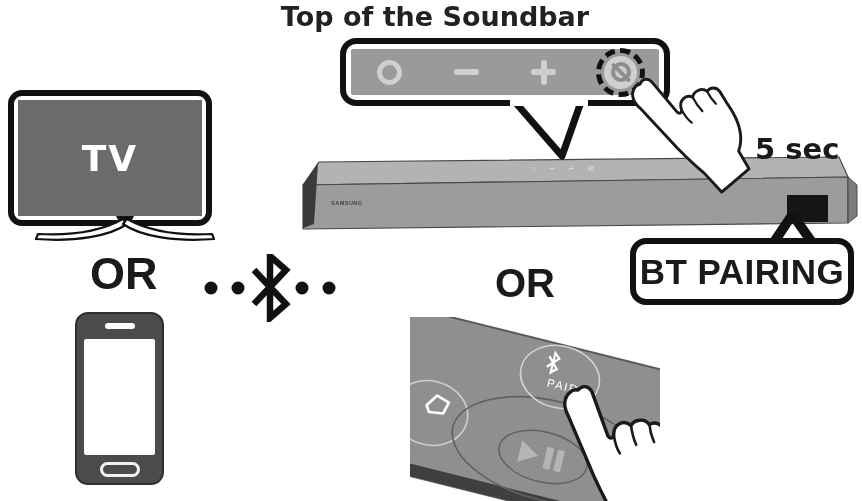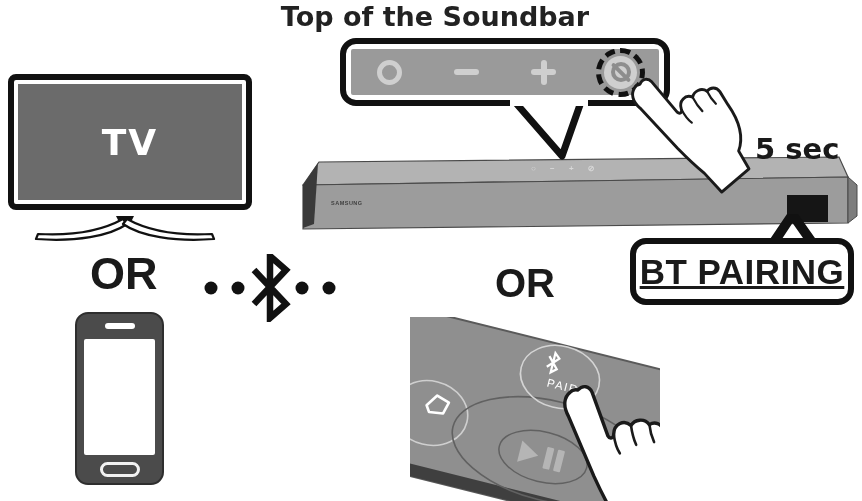--- a/index.html
+++ b/index.html
@@ -32,25 +32,25 @@
 
   
   .five-sec{left:744px;top:132px;font-family:"DejaVu Sans",sans-serif;font-weight:bold;font-size:29px;margin-left:11px;}
   .or-left{left:90px;top:248px;font-weight:bold;font-size:45px;letter-spacing:0px;}
   .or-mid{left:495px;top:261px;font-weight:bold;font-size:40px;}
 
   
   .bt-box{left:630px;top:238px;width:224px;height:67px;box-sizing:border-box;
           background:#fff;border:6px solid #111;border-radius:16px;
           display:flex;align-items:center;justify-content:center;
-          font-weight:bold;font-size:35px;letter-spacing:0.5px;text-decoration:underline;}
+          font-weight:bold;font-size:35px;letter-spacing:0.5px;}
 
   
-  .tv{left:8px;top:74px;width:244px;height:136px;box-sizing:border-box;
-      background:#fff;border:6px solid #111;border-radius:8px;padding:4px;}
+  .tv{left:8px;top:90px;width:204px;height:136px;box-sizing:border-box;
+      background:#fff;border:6px solid #111;border-radius:14px;padding:4px;}
   .tv-screen{width:100%;height:100%;background:#6b6b6b;
              display:flex;align-items:center;justify-content:center;}
   .tv-label{color:#fff;font-family:"DejaVu Sans",sans-serif;font-weight:bold;font-size:36px;letter-spacing:2px;}
 
   
   .phone{left:75px;top:312px;width:89px;height:173px;box-sizing:border-box;
          background:#4b4b4b;border:2px solid #2e2e2e;border-radius:13px;}
   .phone-screen{position:absolute;left:7px;right:7px;top:25px;bottom:28px;background:#fff;border-radius:2px;}
   .phone-speaker{position:absolute;left:50%;top:9px;width:30px;height:6px;margin-left:-15px;
                  background:#fff;border-radius:3px;}

